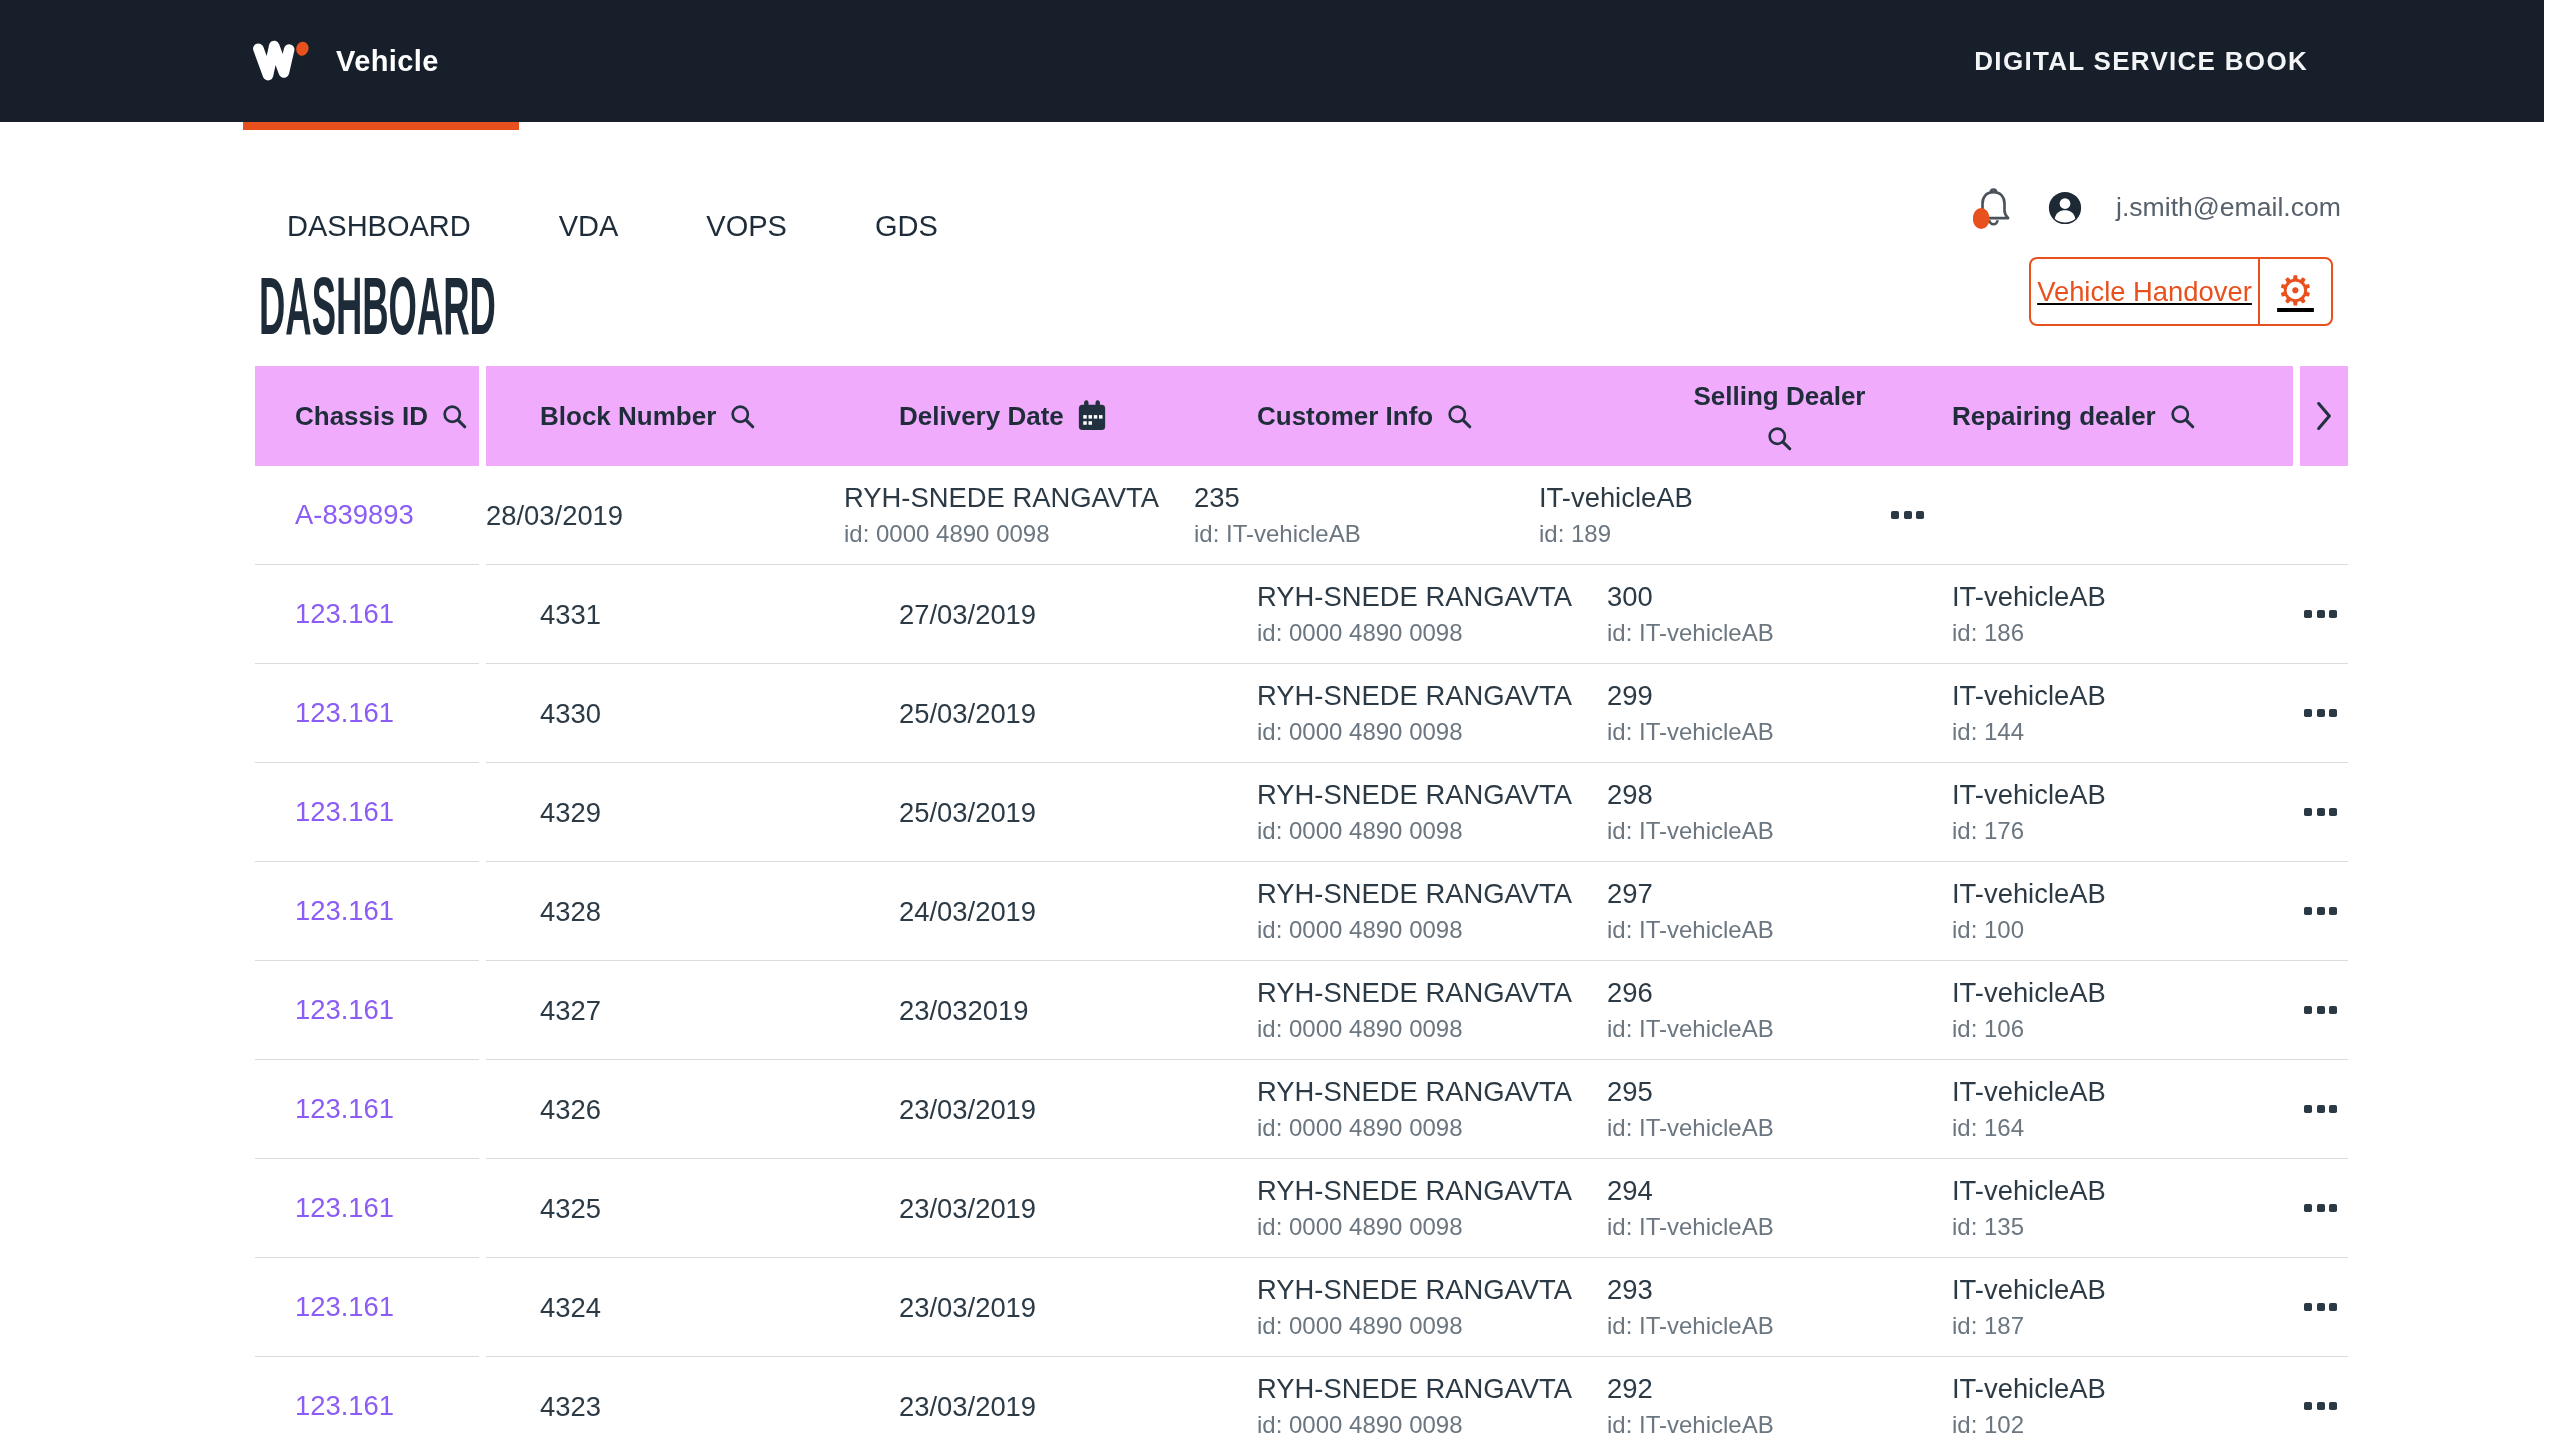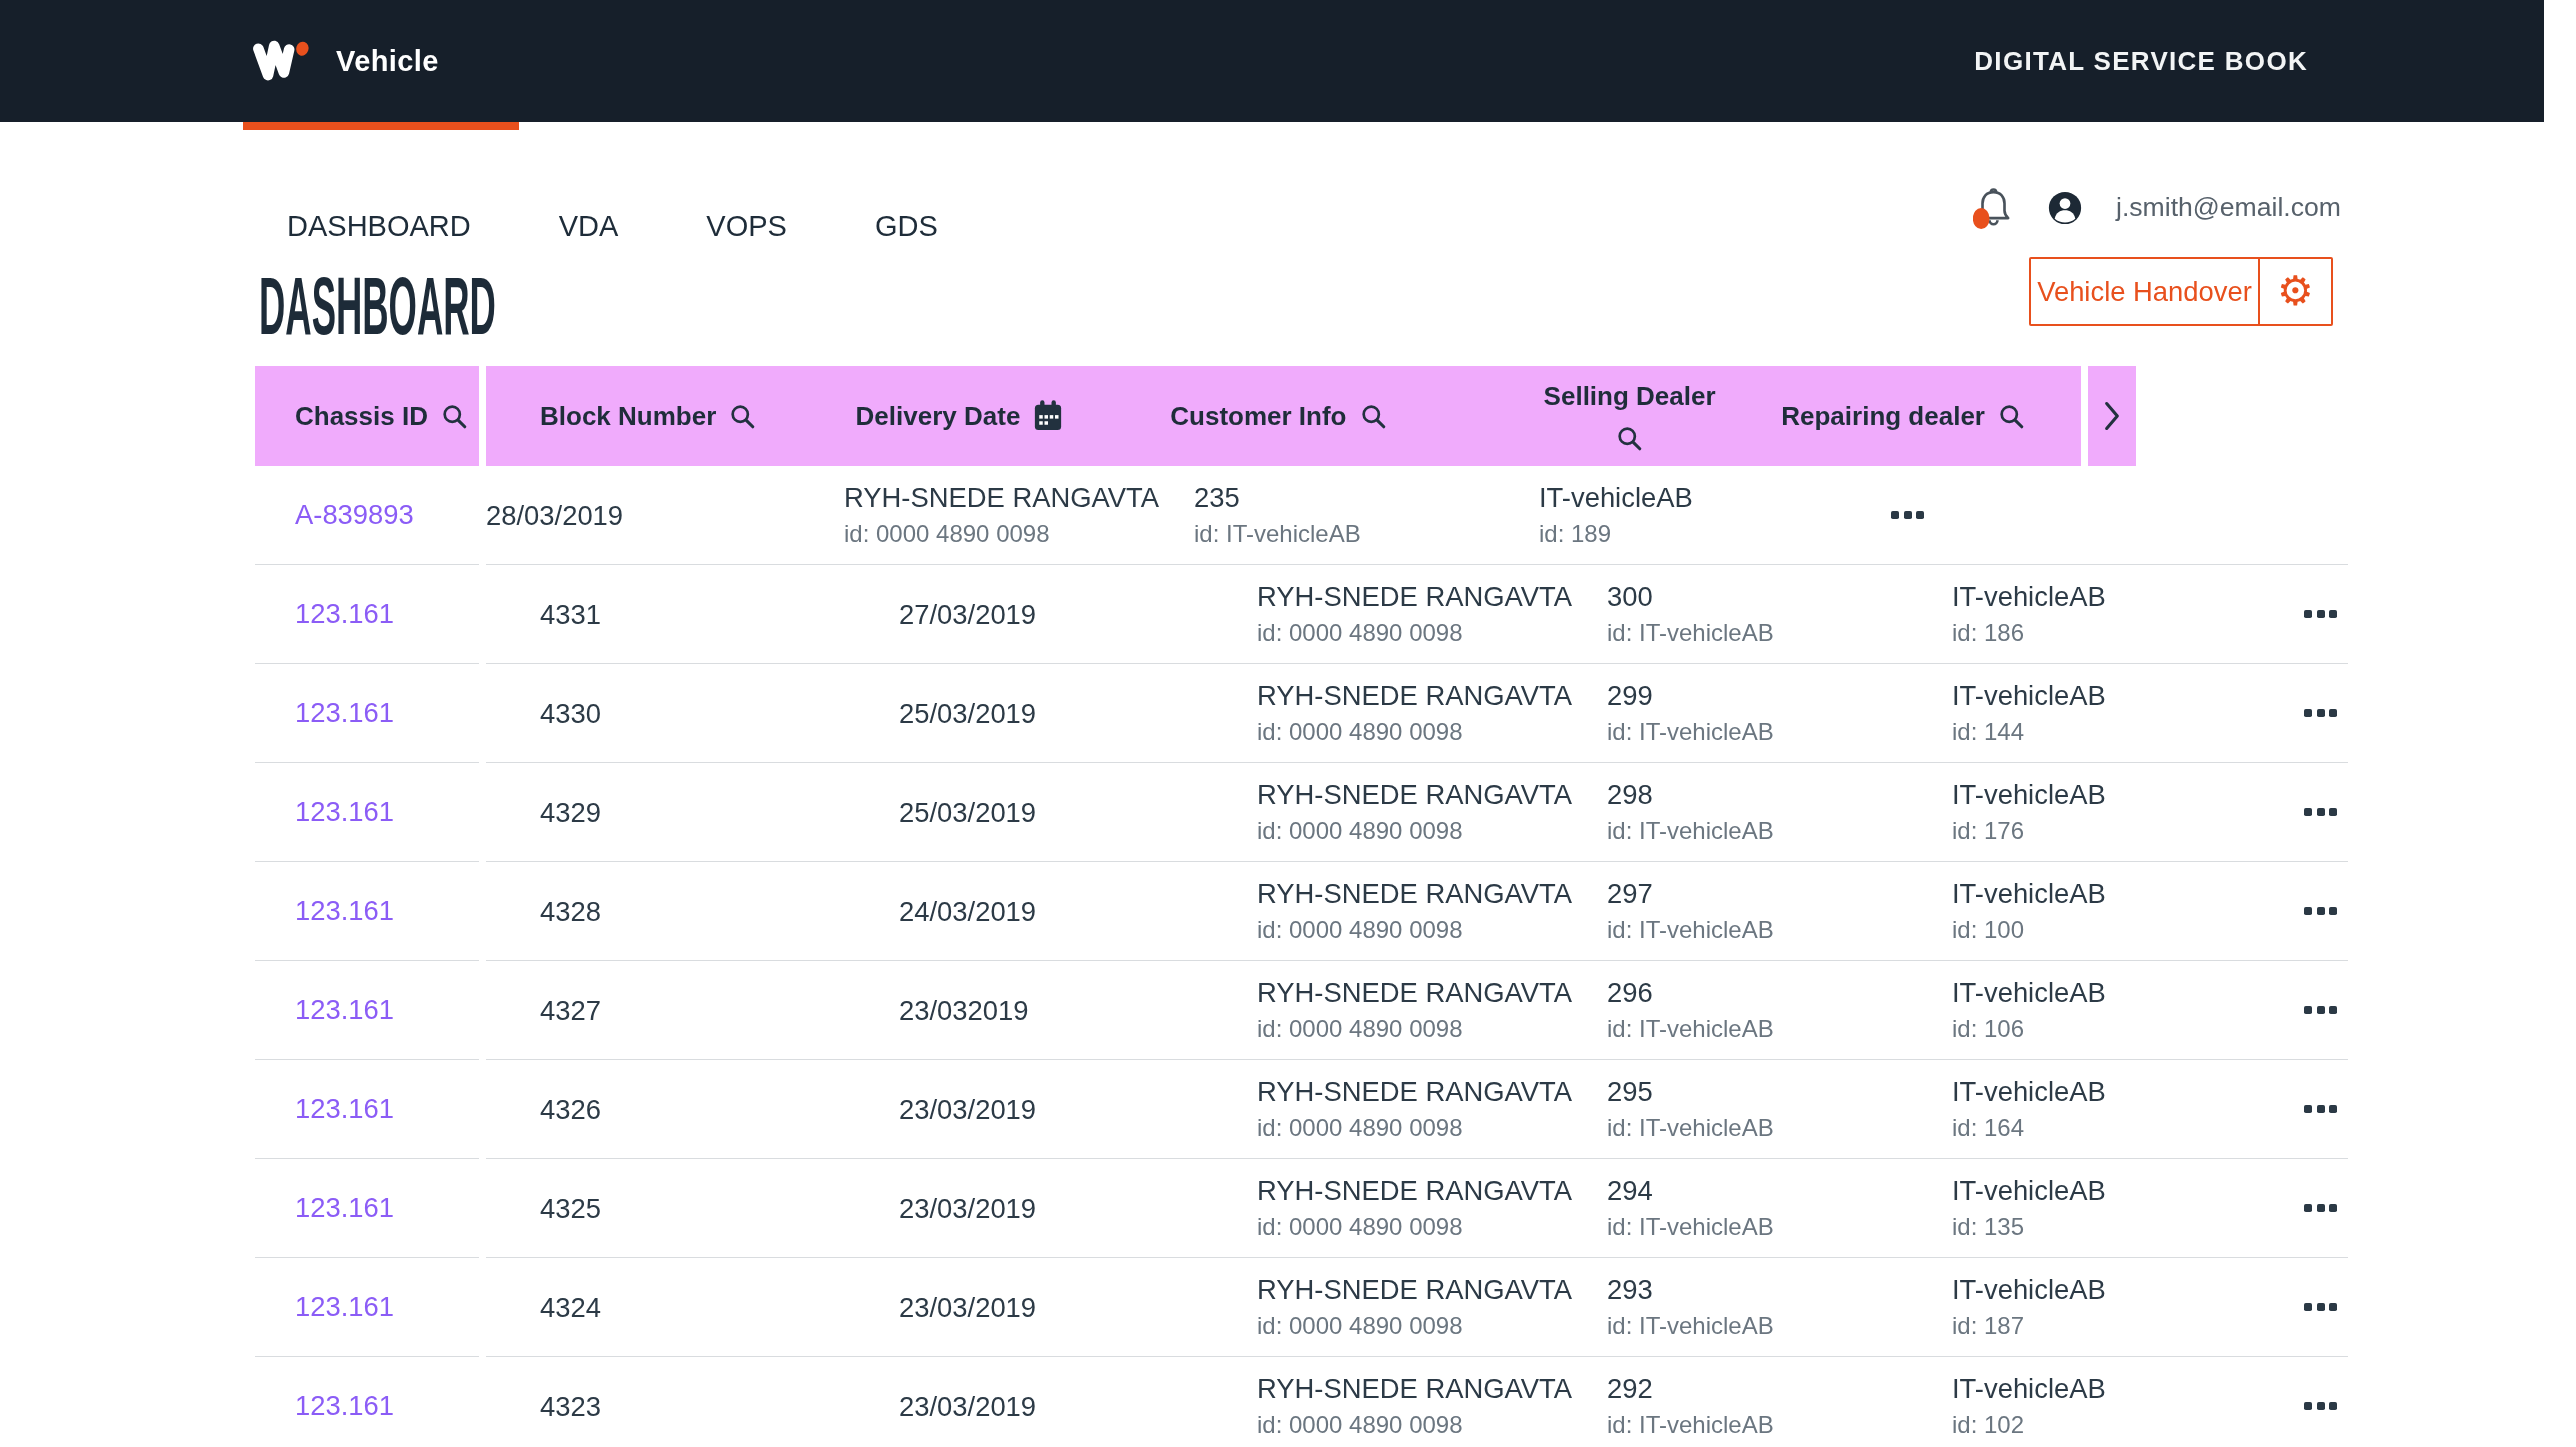--- a/index.html
+++ b/index.html
@@ -24,22 +24,22 @@
          cursor:pointer; white-space:nowrap; }
   .user-area { position:absolute; right:235px; top:181px; height:53px;
                display:flex; align-items:center; gap:34px; }
   .email { font-size:26.6px; color:#57616b; }
 
   
   .page-title { position:absolute; left:259px; top:266px; font-size:81px; line-height:81px;
                 font-weight:700; color:#1d2b38; transform:scaleX(0.45);
                 transform-origin:left center; white-space:nowrap; letter-spacing:0; }
   .handover-btn { position:absolute; left:2029px; top:257px; width:304px; height:69px;
-                  border:2.7px solid #e8501d; border-radius:2px; background:#ffffff;
-                  display:flex; overflow:hidden; }
+                  border:2.7px solid #e8501d; border-radius:8px; background:#ffffff;
+                  display:flex; overflow:hidden;text-decoration:underline; }
   .handover-main { flex:1; display:flex; align-items:center; justify-content:center;
                    color:#e8501d; font-size:27.4px; border-right:2.7px solid #e8501d;
                    cursor:pointer; white-space:nowrap; }
   .handover-gear { width:71px; display:flex; align-items:center; justify-content:center;
                    cursor:pointer; color:#e8501d;
                    font-family:"DejaVu Sans", sans-serif; font-size:41px; line-height:1; }
 
   
   .table { position:absolute; left:255px; top:366px; width:2093px; }
   .thead { display:flex; height:100px; }
@@ -132,21 +132,21 @@
         <span>Chassis ID</span>
         <span class="icon">
           <svg width="25" height="25" viewBox="0 0 28 28">
             <circle cx="11.5" cy="11.5" r="8.5" fill="none" stroke="#22313f" stroke-width="3"></circle>
             <line x1="18" y1="18" x2="25.5" y2="25.5" stroke="#22313f" stroke-width="3.5" stroke-linecap="round"></line>
           </svg>
         </span>
       </div>
     </div>
     <div class="th-gap"></div>
-    <div class="th-block" style="width:1595px;">
+    <div class="th-block" style="width:1807px;">
       <div class="th w-block">
         <span>Block Number</span>
         <span class="icon">
           <svg width="25" height="25" viewBox="0 0 28 28">
             <circle cx="11.5" cy="11.5" r="8.5" fill="none" stroke="#22313f" stroke-width="3"></circle>
             <line x1="18" y1="18" x2="25.5" y2="25.5" stroke="#22313f" stroke-width="3.5" stroke-linecap="round"></line>
           </svg>
         </span>
       </div>
       <div class="th w-date">

